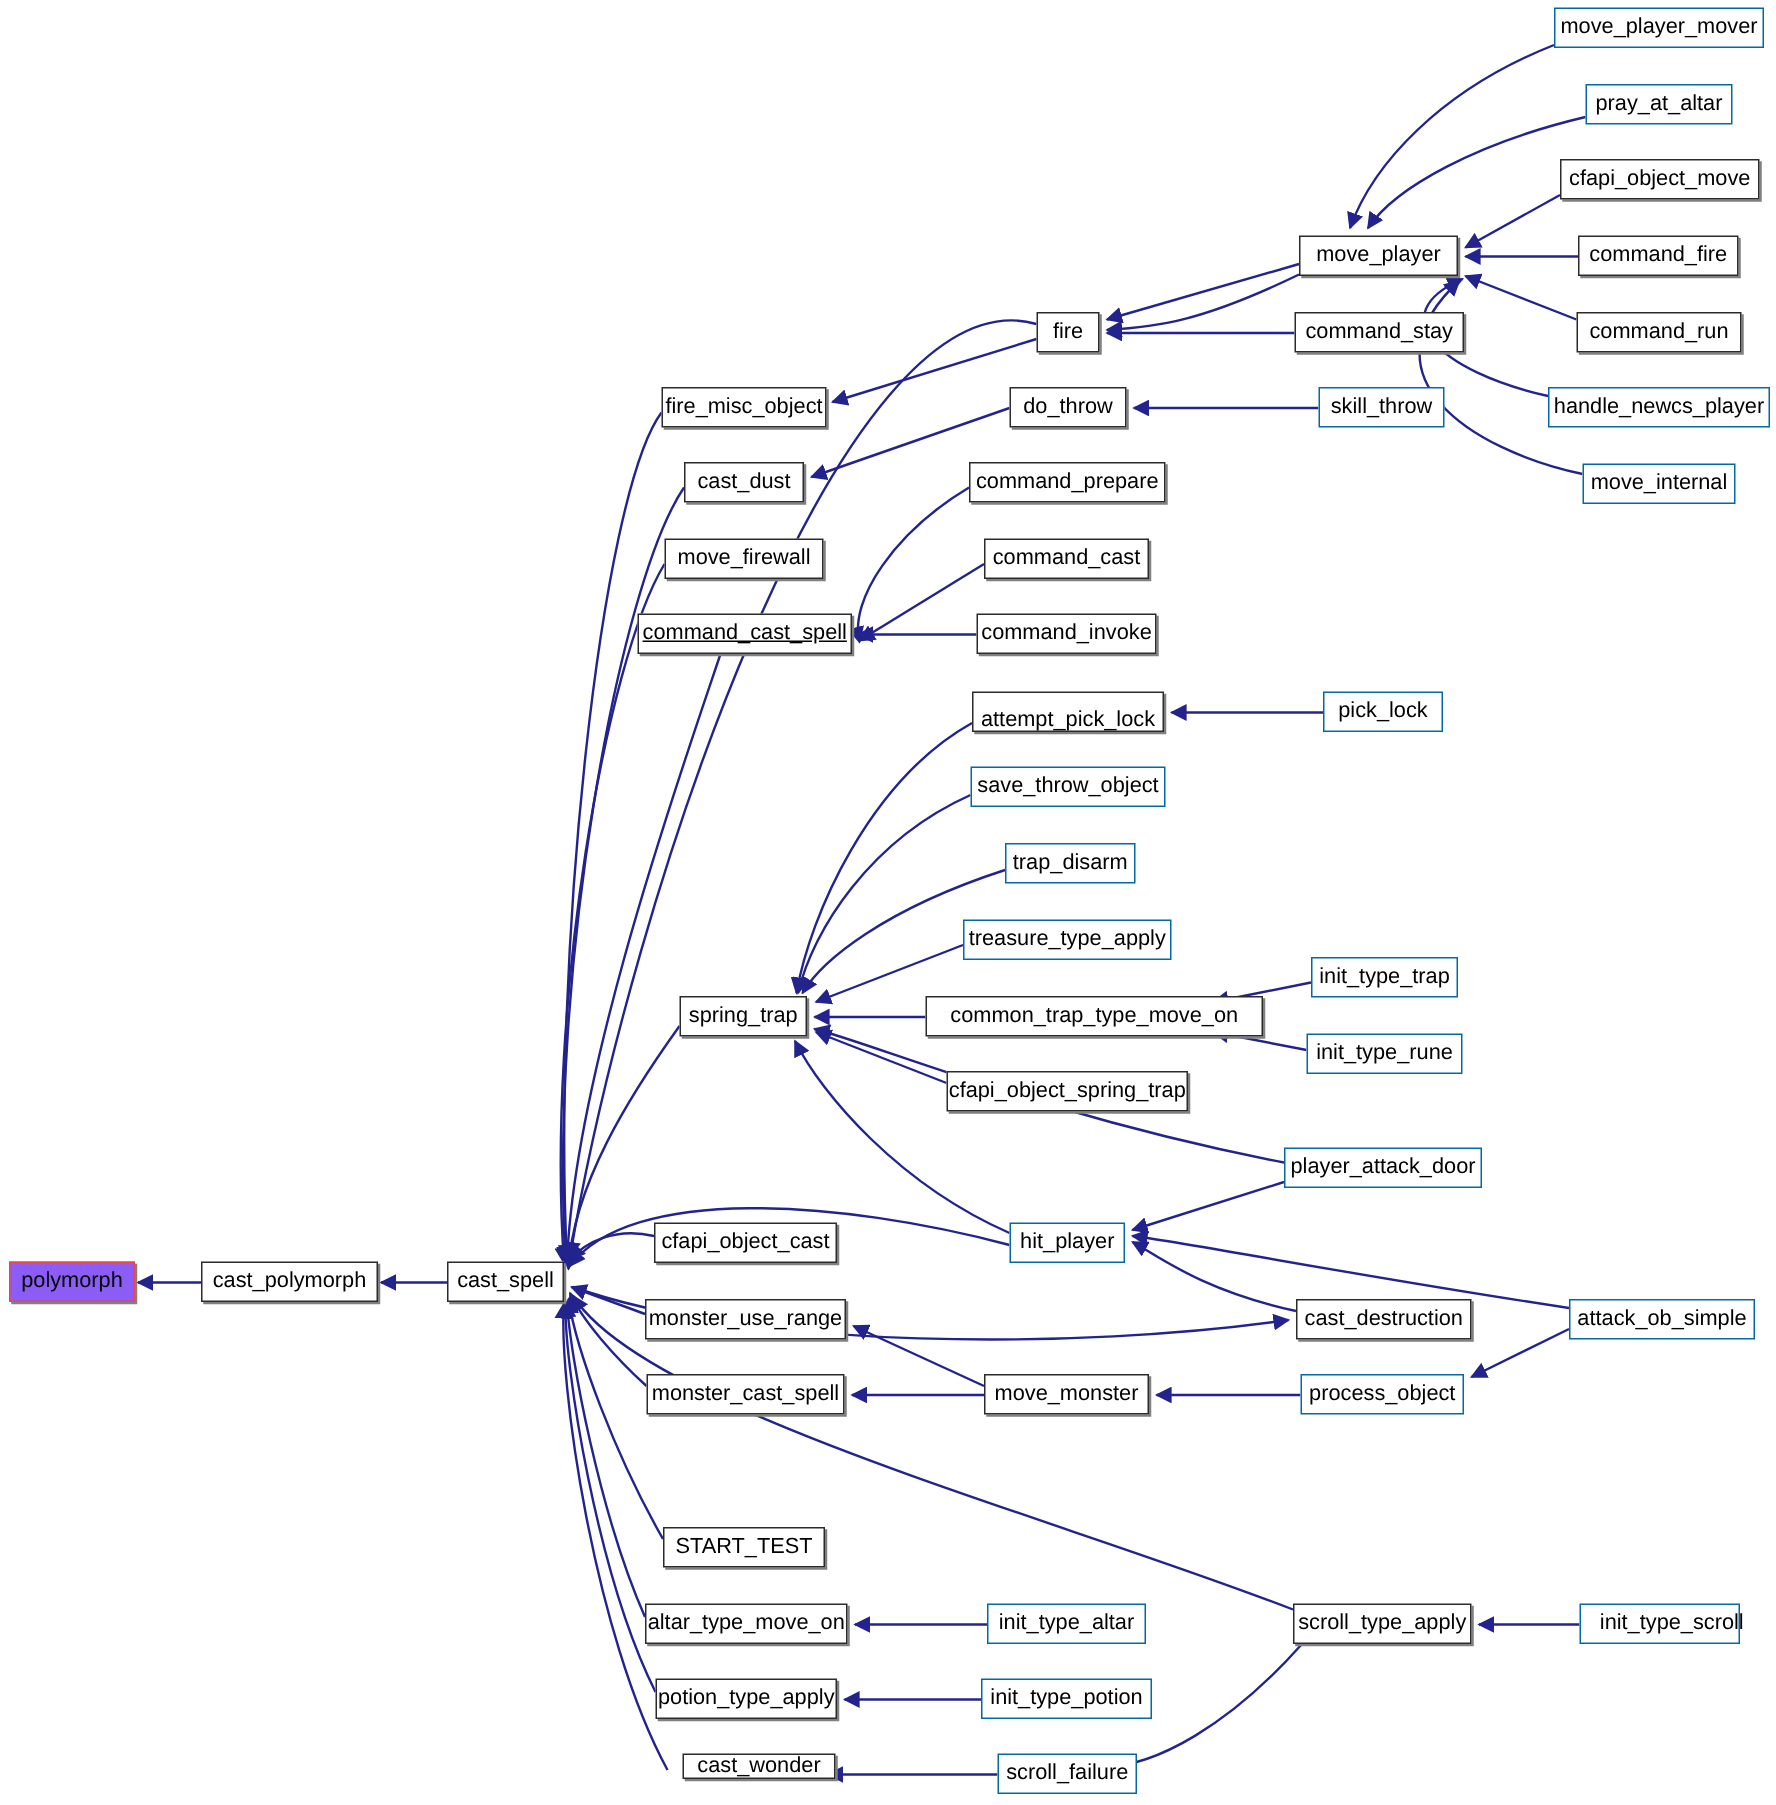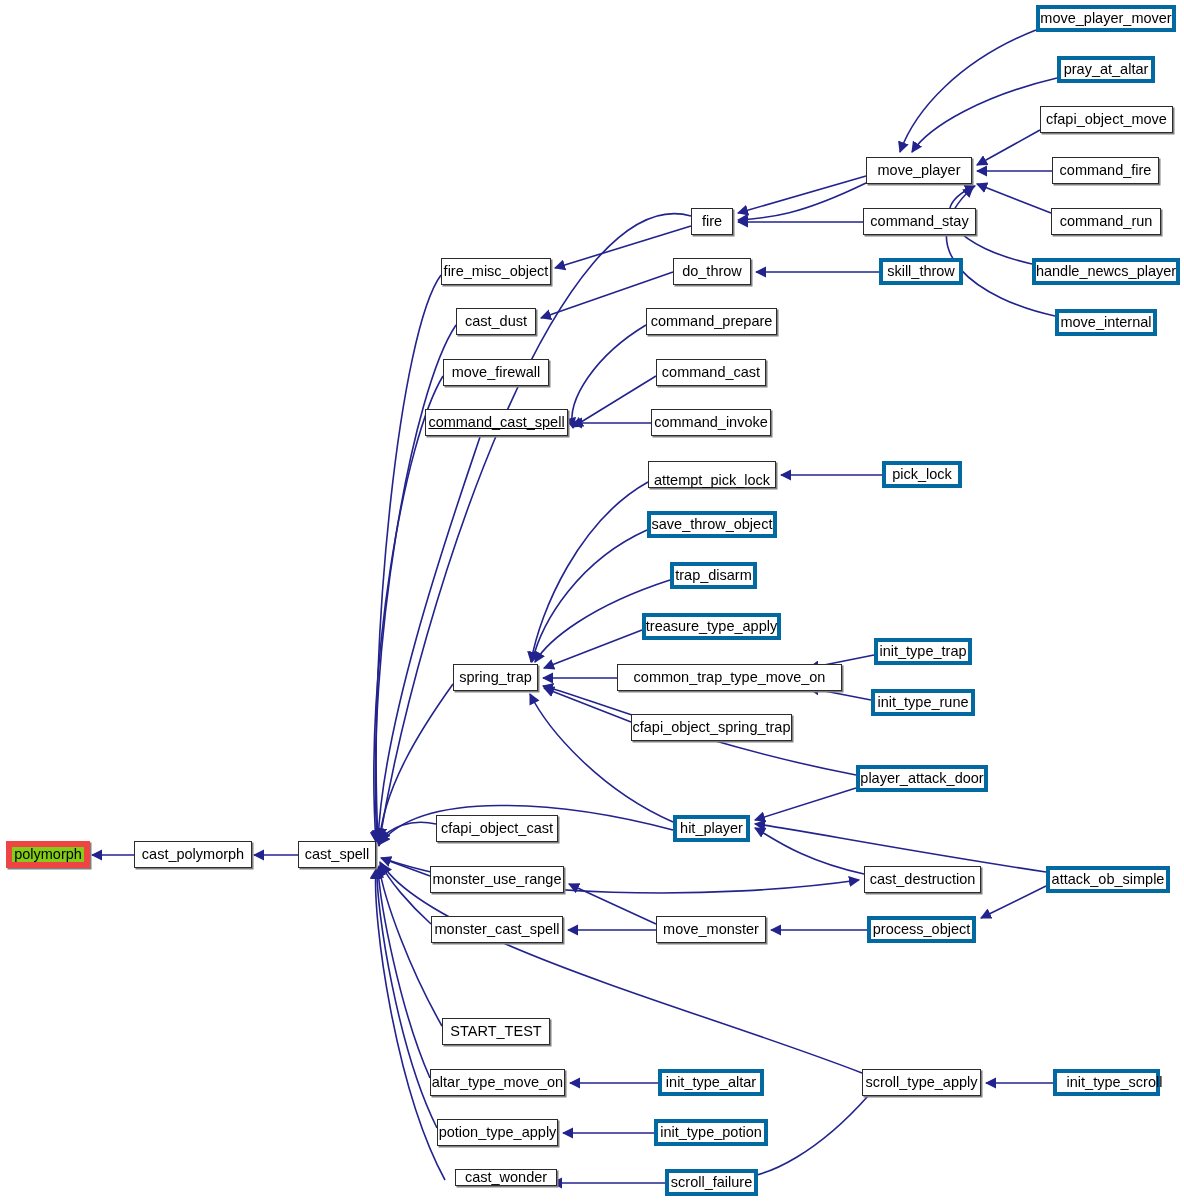--- a/index.html
+++ b/index.html
@@ -2,22 +2,22 @@
 <html><head>
 <meta charset="utf-8">
 <style>
   html,body{margin:0;padding:0;background:#ffffff;}
   body{font-family:"Liberation Sans", sans-serif;}
   #canvas{position:relative;width:1184px;height:1203px;background:#fff;overflow:hidden;}
   svg#edges{position:absolute;left:0;top:0;width:1184px;height:1203px;}
   .node{position:absolute;box-sizing:border-box;display:flex;align-items:center;justify-content:center;
         background:#ffffff;font-size:14.5px;line-height:1;color:#000;white-space:nowrap;}
   .node.black{border:1px solid #2b2b2b;box-shadow:1.5px 1.5px 0 0 #808080;}
-  .node.red{border:4px solid #0369a1;}
-  .node.root{background:#84cc16;border:6px solid #ef4444;box-shadow:1.5px 1.5px 0 0 #808080;}
+  .node.red{border:1px solid #0369a1;}
+  .node.root{background:#8b5cf6;border:1px solid #ef4444;box-shadow:1.5px 1.5px 0 0 #808080;}
   .node span{pointer-events:none;}
 </style>
 </head>
 <body>
 
 <div id="canvas">
   <svg id="edges" viewBox="0 0 1184 1203">
     <defs>
       <marker id="arrow" viewBox="0 0 10 10" refX="9" refY="5" markerWidth="7" markerHeight="7" orient="auto-start-reverse">
         <path d="M 0 0 L 10 5 L 0 10 z" fill="#23238e"></path>

